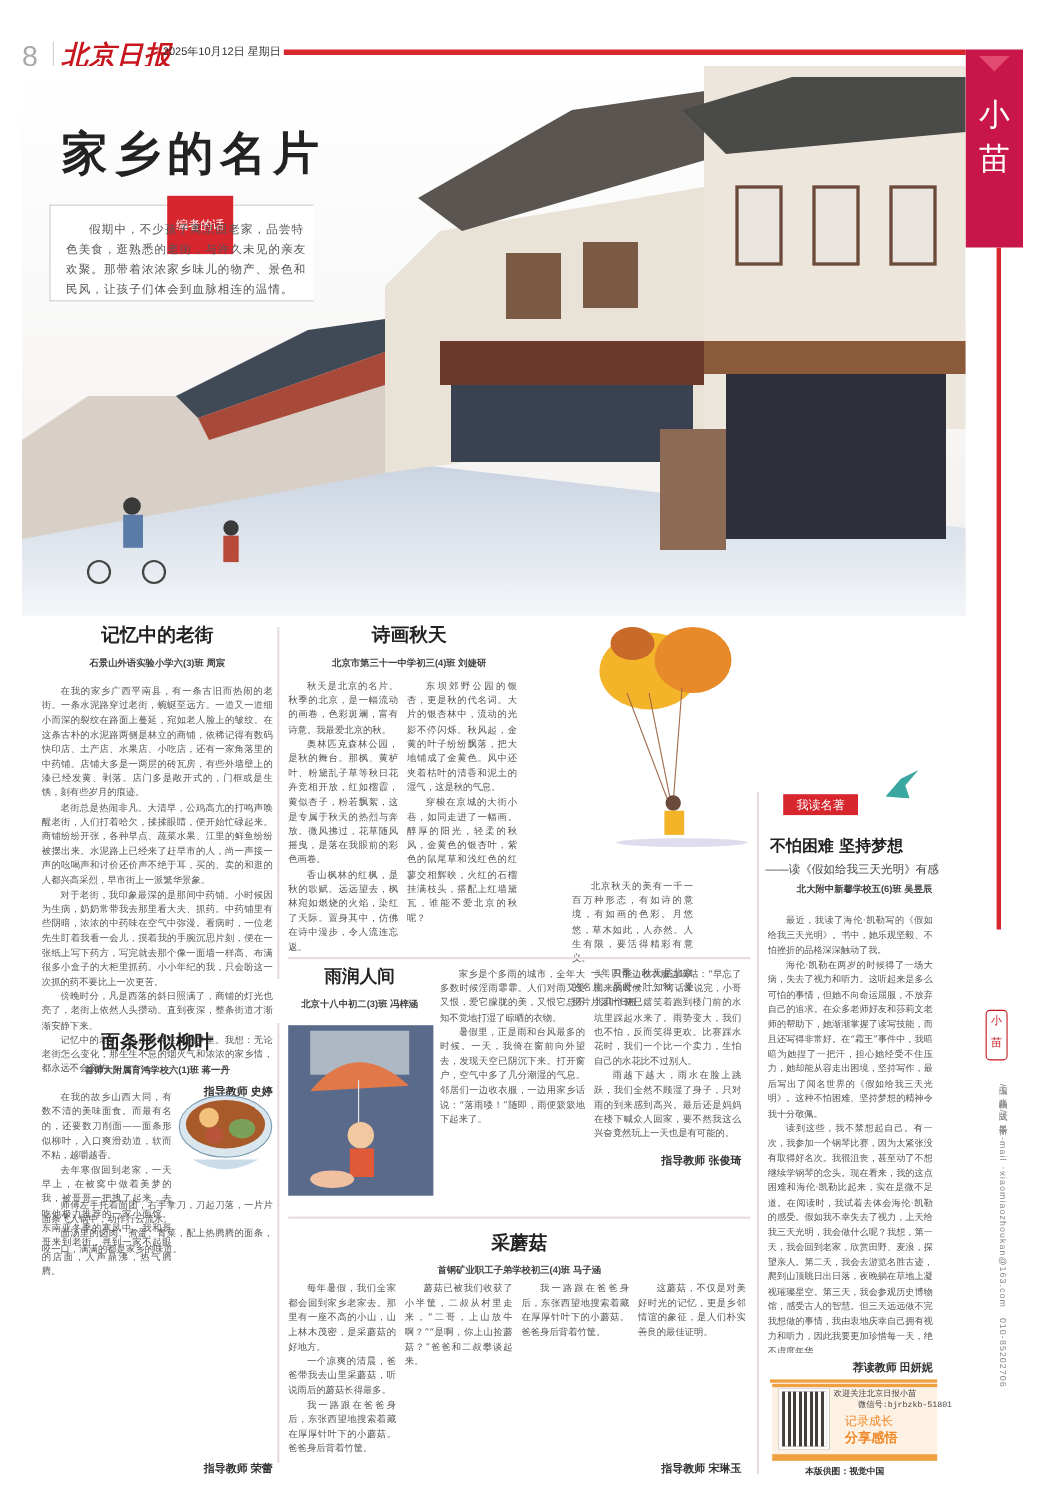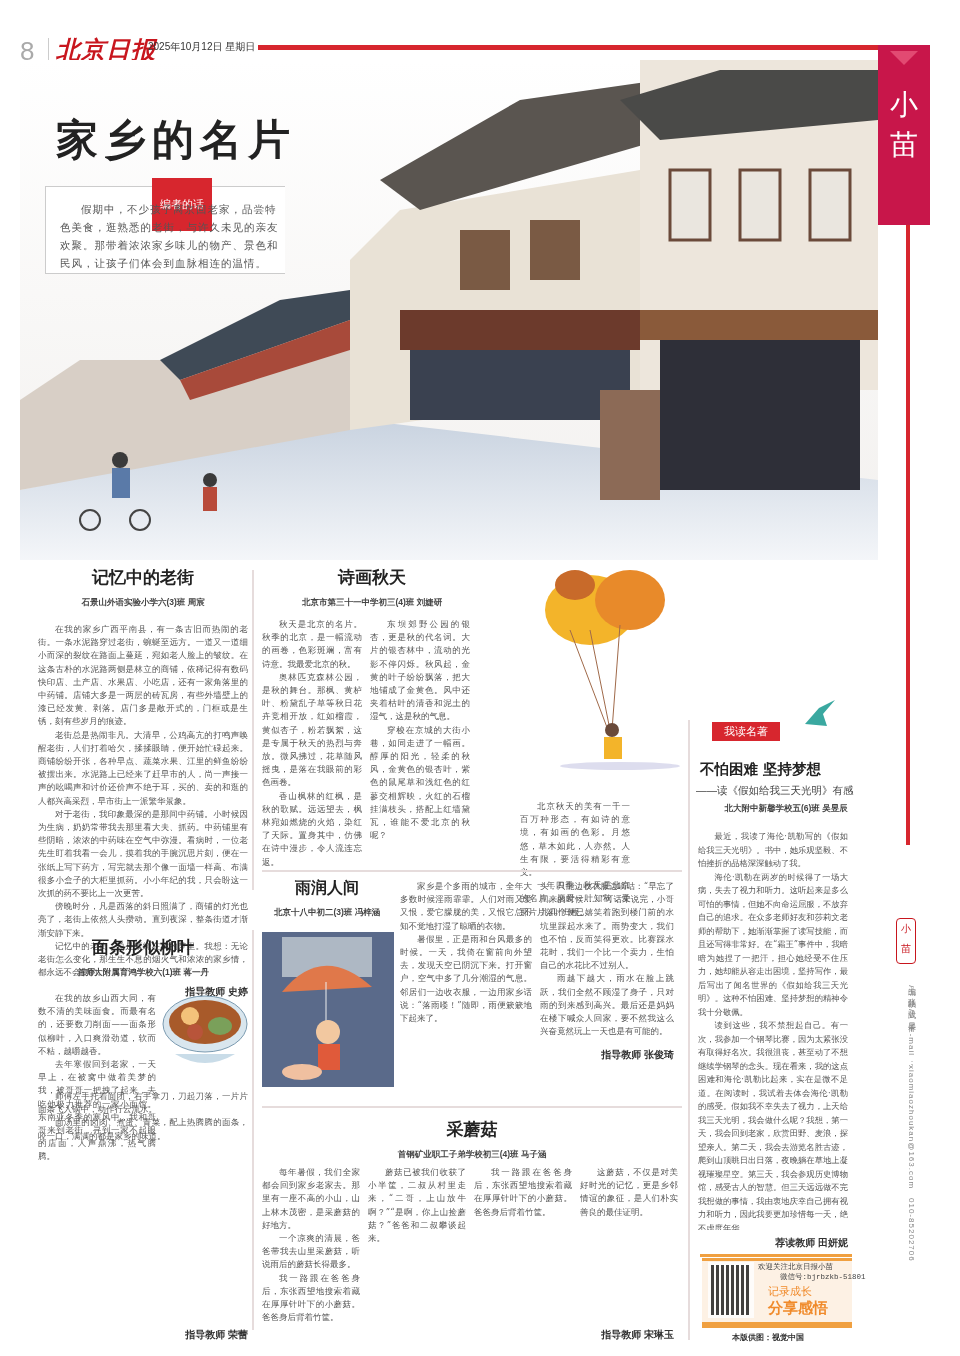--- a/index.html
+++ b/index.html
@@ -41,21 +41,21 @@
   .vline{background:#e6dcdc;width:2px}
   .hline{background:#e6dcdc;height:2px}
 
   
   #qr-box{left:702px;top:1258px;width:150px;height:70px;background:#fdf1e4;border-top:3px solid #f0a040;border-bottom:6px solid #f0a040}
   #qr{left:708px;top:1262px;width:46px;height:56px;background:
     repeating-linear-gradient(90deg,#222 0 3px,#fff 3px 5px),#222;opacity:.85;border:3px solid #fff}
   #qr-line1{left:758px;top:1262px;font-size:7.5px;color:#444;font-family:"Liberation Sans",sans-serif}
   #qr-line2{left:780px;top:1272px;font-size:7.5px;color:#444;font-family:Liberation Mono, monospace}
   #qr-slogan1{left:768px;top:1284px;font-size:11px;color:#f08a2a;font-weight:normal;font-family:"Liberation Sans",sans-serif}
-  #qr-slogan2{left:768px;top:1299px;font-size:15px;color:#f08a2a;font-weight:bold;font-family:Liberation Serif, serif}
+  #qr-slogan2{left:768px;top:1299px;font-size:12px;color:#f08a2a;font-weight:bold;font-family:Liberation Serif, serif}
   #qr-footer{left:732px;top:1332px;font-size:8px;color:#333;font-weight:bold;font-family:"Liberation Sans",sans-serif}
   #orange-rule{left:700px;top:1254px;width:152px;height:3px;background:#f0a040}
 </style>
 </head>
 <body>
 
 <div class="abs" id="page-num">8</div>
 <div class="abs" id="mast-div"></div>
 <div class="abs" id="logo">北京日报</div>
 <div class="abs" id="date">2025年10月12日 星期日</div>

